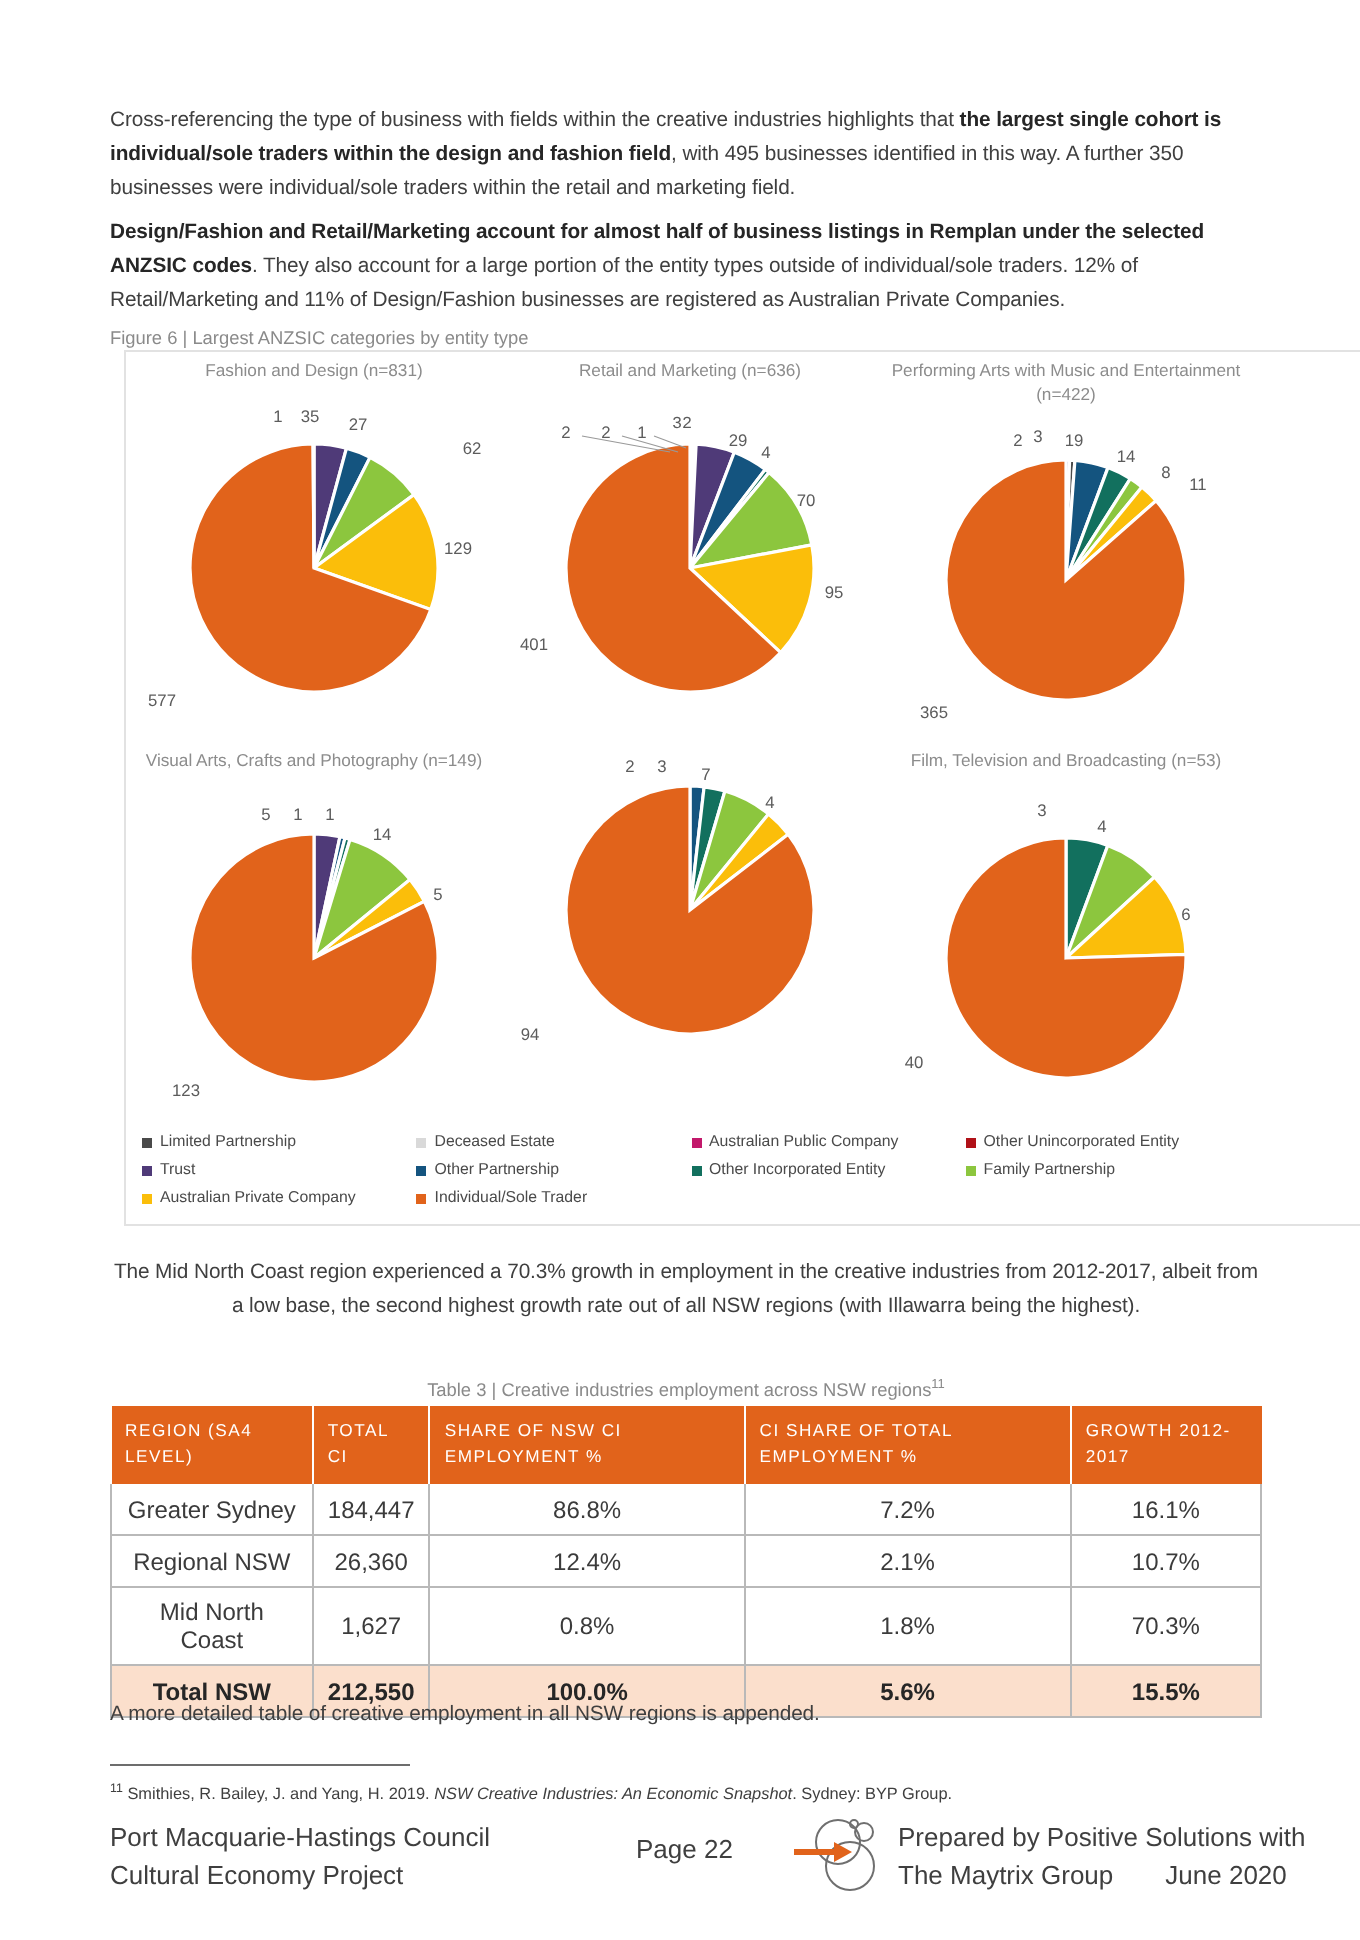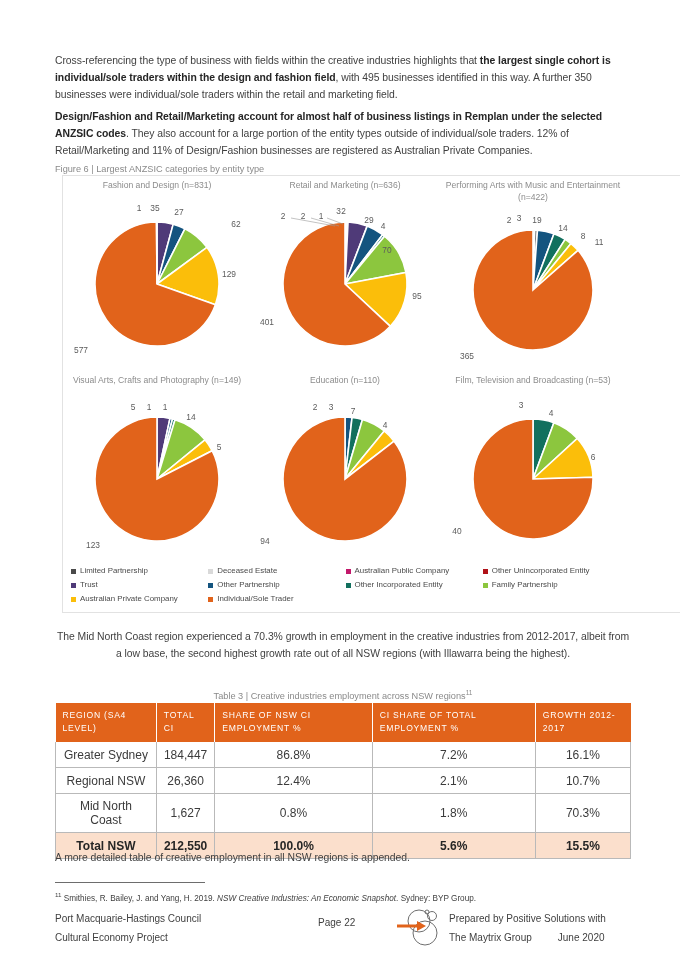--- a/index.html
+++ b/index.html
@@ -142,21 +142,21 @@
   .footnote{
     position:absolute;left:55px;top:889px;width:576px;
     font-size:8.2px;color:#3f3f3f;line-height:12px;
   }
   .footnote sup{font-size:6.2px;}
   .footnote i{font-style:italic;}
 
   
   .foot{
     position:absolute;left:0;right:0;top:905px;height:60px;
-    font-size:10px;color:#3f3f3f;
+    font-size:13px;color:#3f3f3f;
   }
   .foot-left{position:absolute;left:55px;top:4px;line-height:19px;}
   .foot-page{position:absolute;left:318px;top:12px;}
   .foot-right{position:absolute;left:449px;top:4px;line-height:19px;}
   .foot-logo{position:absolute;left:395px;top:2px;width:52px;height:40px;}
   .foot-right .when{margin-left:26px;}
 </style>
 </head>
 <body>
 
@@ -202,21 +202,21 @@
               <path d="M 94 84 L 133.53916221558086 36.24379986546266 A 62 62 0 0 1 154.91097238449083 72.43049511967794 Z" fill="#8CC63E" stroke="#ffffff" stroke-width="1.6"></path>
               <path d="M 94 84 L 154.91097238449083 72.43049511967794 A 62 62 0 0 1 139.3300026411419 126.29882812270415 Z" fill="#FBBE0A" stroke="#ffffff" stroke-width="1.6"></path>
               <path d="M 94 84 L 139.3300026411419 126.29882812270415 A 62 62 0 1 1 93.99999999999999 22 Z" fill="#E1631B" stroke="#ffffff" stroke-width="1.6"></path>
             </svg>
             <div class="dlabel" style="left: 32px; top: 16px;">2</div>
             <div class="dlabel" style="left: 52px; top: 16px;">2</div>
             <div class="dlabel" style="left: 70px; top: 16px;">1</div>
             <div class="dlabel" style="left: 90px; top: 12px; font-family: Liberation Mono, monospace;">32</div>
             <div class="dlabel" style="left: 118px; top: 20px;">29</div>
             <div class="dlabel" style="left: 132px; top: 26px;">4</div>
-            <div class="dlabel" style="left: 136px; top: 50px;">70</div>
+            <div class="dlabel" style="left: 152px; top: 50px;">70</div>
             <div class="dlabel" style="left: 166px; top: 96px;">95</div>
             <div class="dlabel" style="left: 16px; top: 122px;">401</div>
             <svg class="pie-svg" width="188" height="168">
               <line x1="40" y1="18" x2="84" y2="26" stroke="#9a9a9a" stroke-width="0.6"></line>
               <line x1="60" y1="18" x2="88" y2="26" stroke="#9a9a9a" stroke-width="0.6"></line>
               <line x1="76" y1="18" x2="92" y2="24" stroke="#9a9a9a" stroke-width="0.6"></line>
             </svg>
           </div>
         </div>
         <div class="chart-cell" style="left: 376px; top: 0px;">
@@ -253,21 +253,20 @@
             </svg>
             <div class="dlabel" style="left: 70px; top: 12px;">5</div>
             <div class="dlabel" style="left: 86px; top: 12px;">1</div>
             <div class="dlabel" style="left: 102px; top: 12px;">1</div>
             <div class="dlabel" style="left: 128px; top: 22px;">14</div>
             <div class="dlabel" style="left: 156px; top: 52px;">5</div>
             <div class="dlabel" style="left: 30px; top: 150px;">123</div>
           </div>
         </div>
         <div class="chart-cell" style="left: 188px; top: 195px;">
-          <div class="chart-title">Education (n=110)</div>
           <div class="pie-wrap">
             <svg class="pie-svg" width="188" height="168">
               <path d="M 94 84 L 94 22 A 62 62 0 0 1 101.06746741321352 22.404132408389884 Z" fill="#14547F" stroke="#ffffff" stroke-width="1.6"></path>
               <path d="M 94 84 L 101.06746741321352 22.404132408389884 A 62 62 0 0 1 111.46741852416865 24.511435635901165 Z" fill="#12705E" stroke="#ffffff" stroke-width="1.6"></path>
               <path d="M 94 84 L 111.46741852416865 24.511435635901165 A 62 62 0 0 1 133.24677213614996 36.00322014037689 Z" fill="#8CC63E" stroke="#ffffff" stroke-width="1.6"></path>
               <path d="M 94 84 L 133.24677213614996 36.00322014037689 A 62 62 0 0 1 143.09793924718105 46.139831462602835 Z" fill="#FBBE0A" stroke="#ffffff" stroke-width="1.6"></path>
               <path d="M 94 84 L 143.09793924718105 46.139831462602835 A 62 62 0 1 1 93.99999999999993 22 Z" fill="#E1631B" stroke="#ffffff" stroke-width="1.6"></path>
             </svg>
             <div class="dlabel" style="left: 64px; top: 12px;">2</div>
             <div class="dlabel" style="left: 80px; top: 12px;">3</div>

